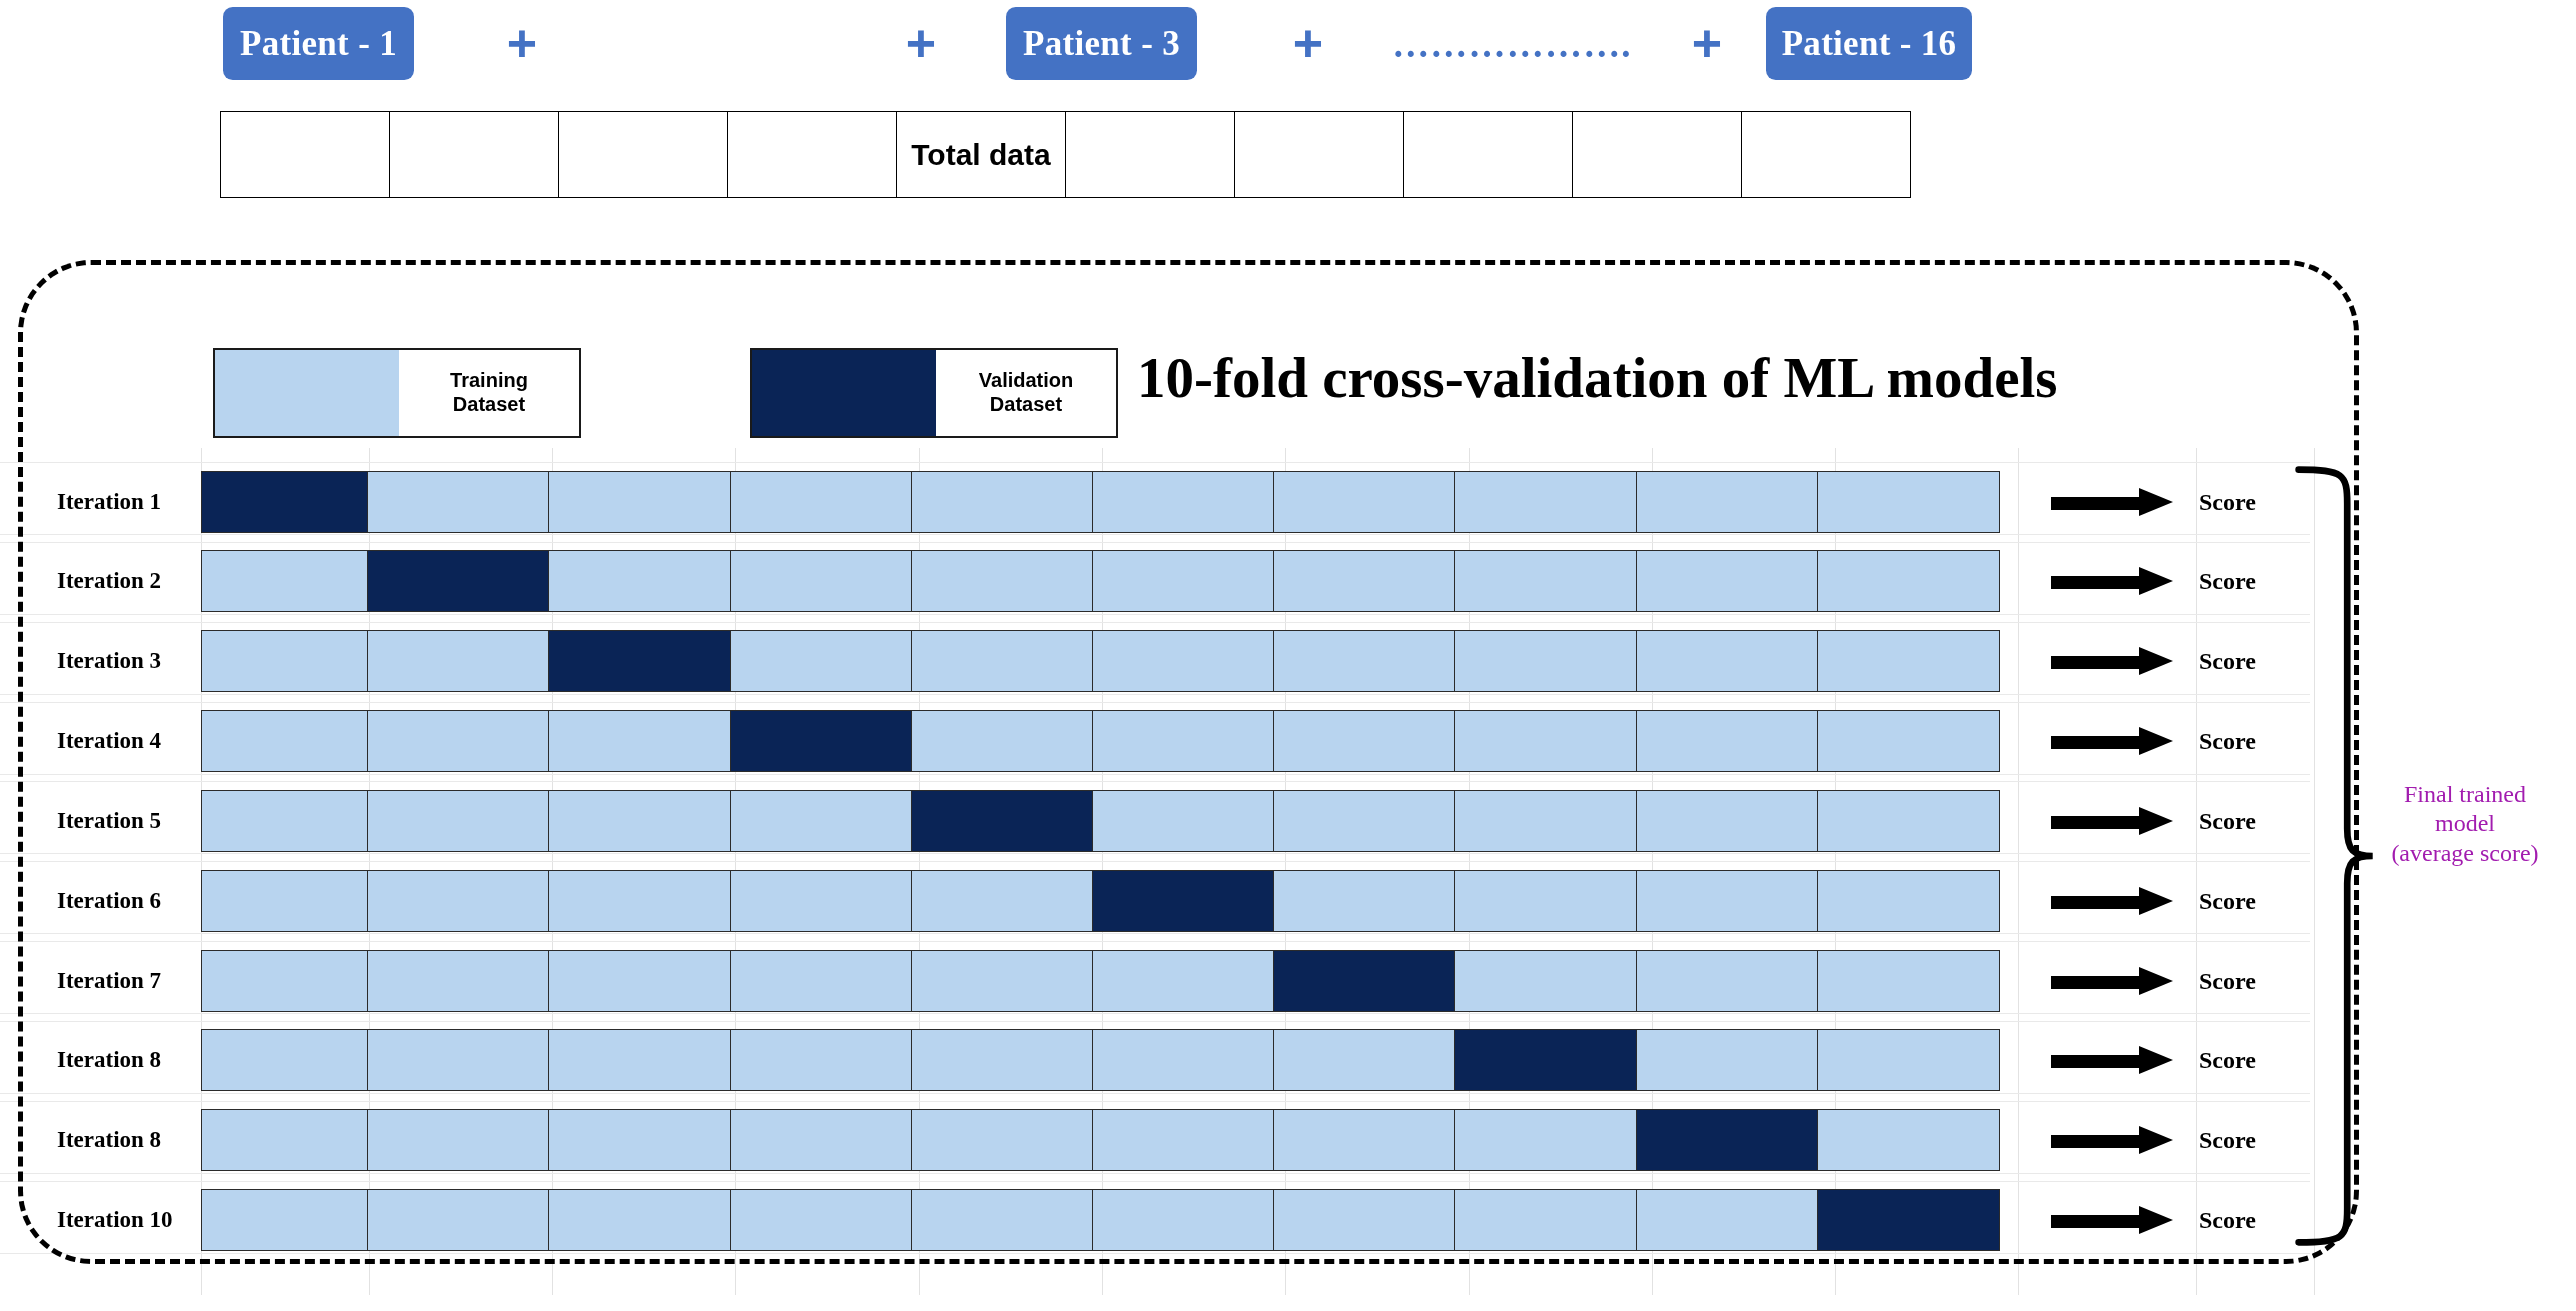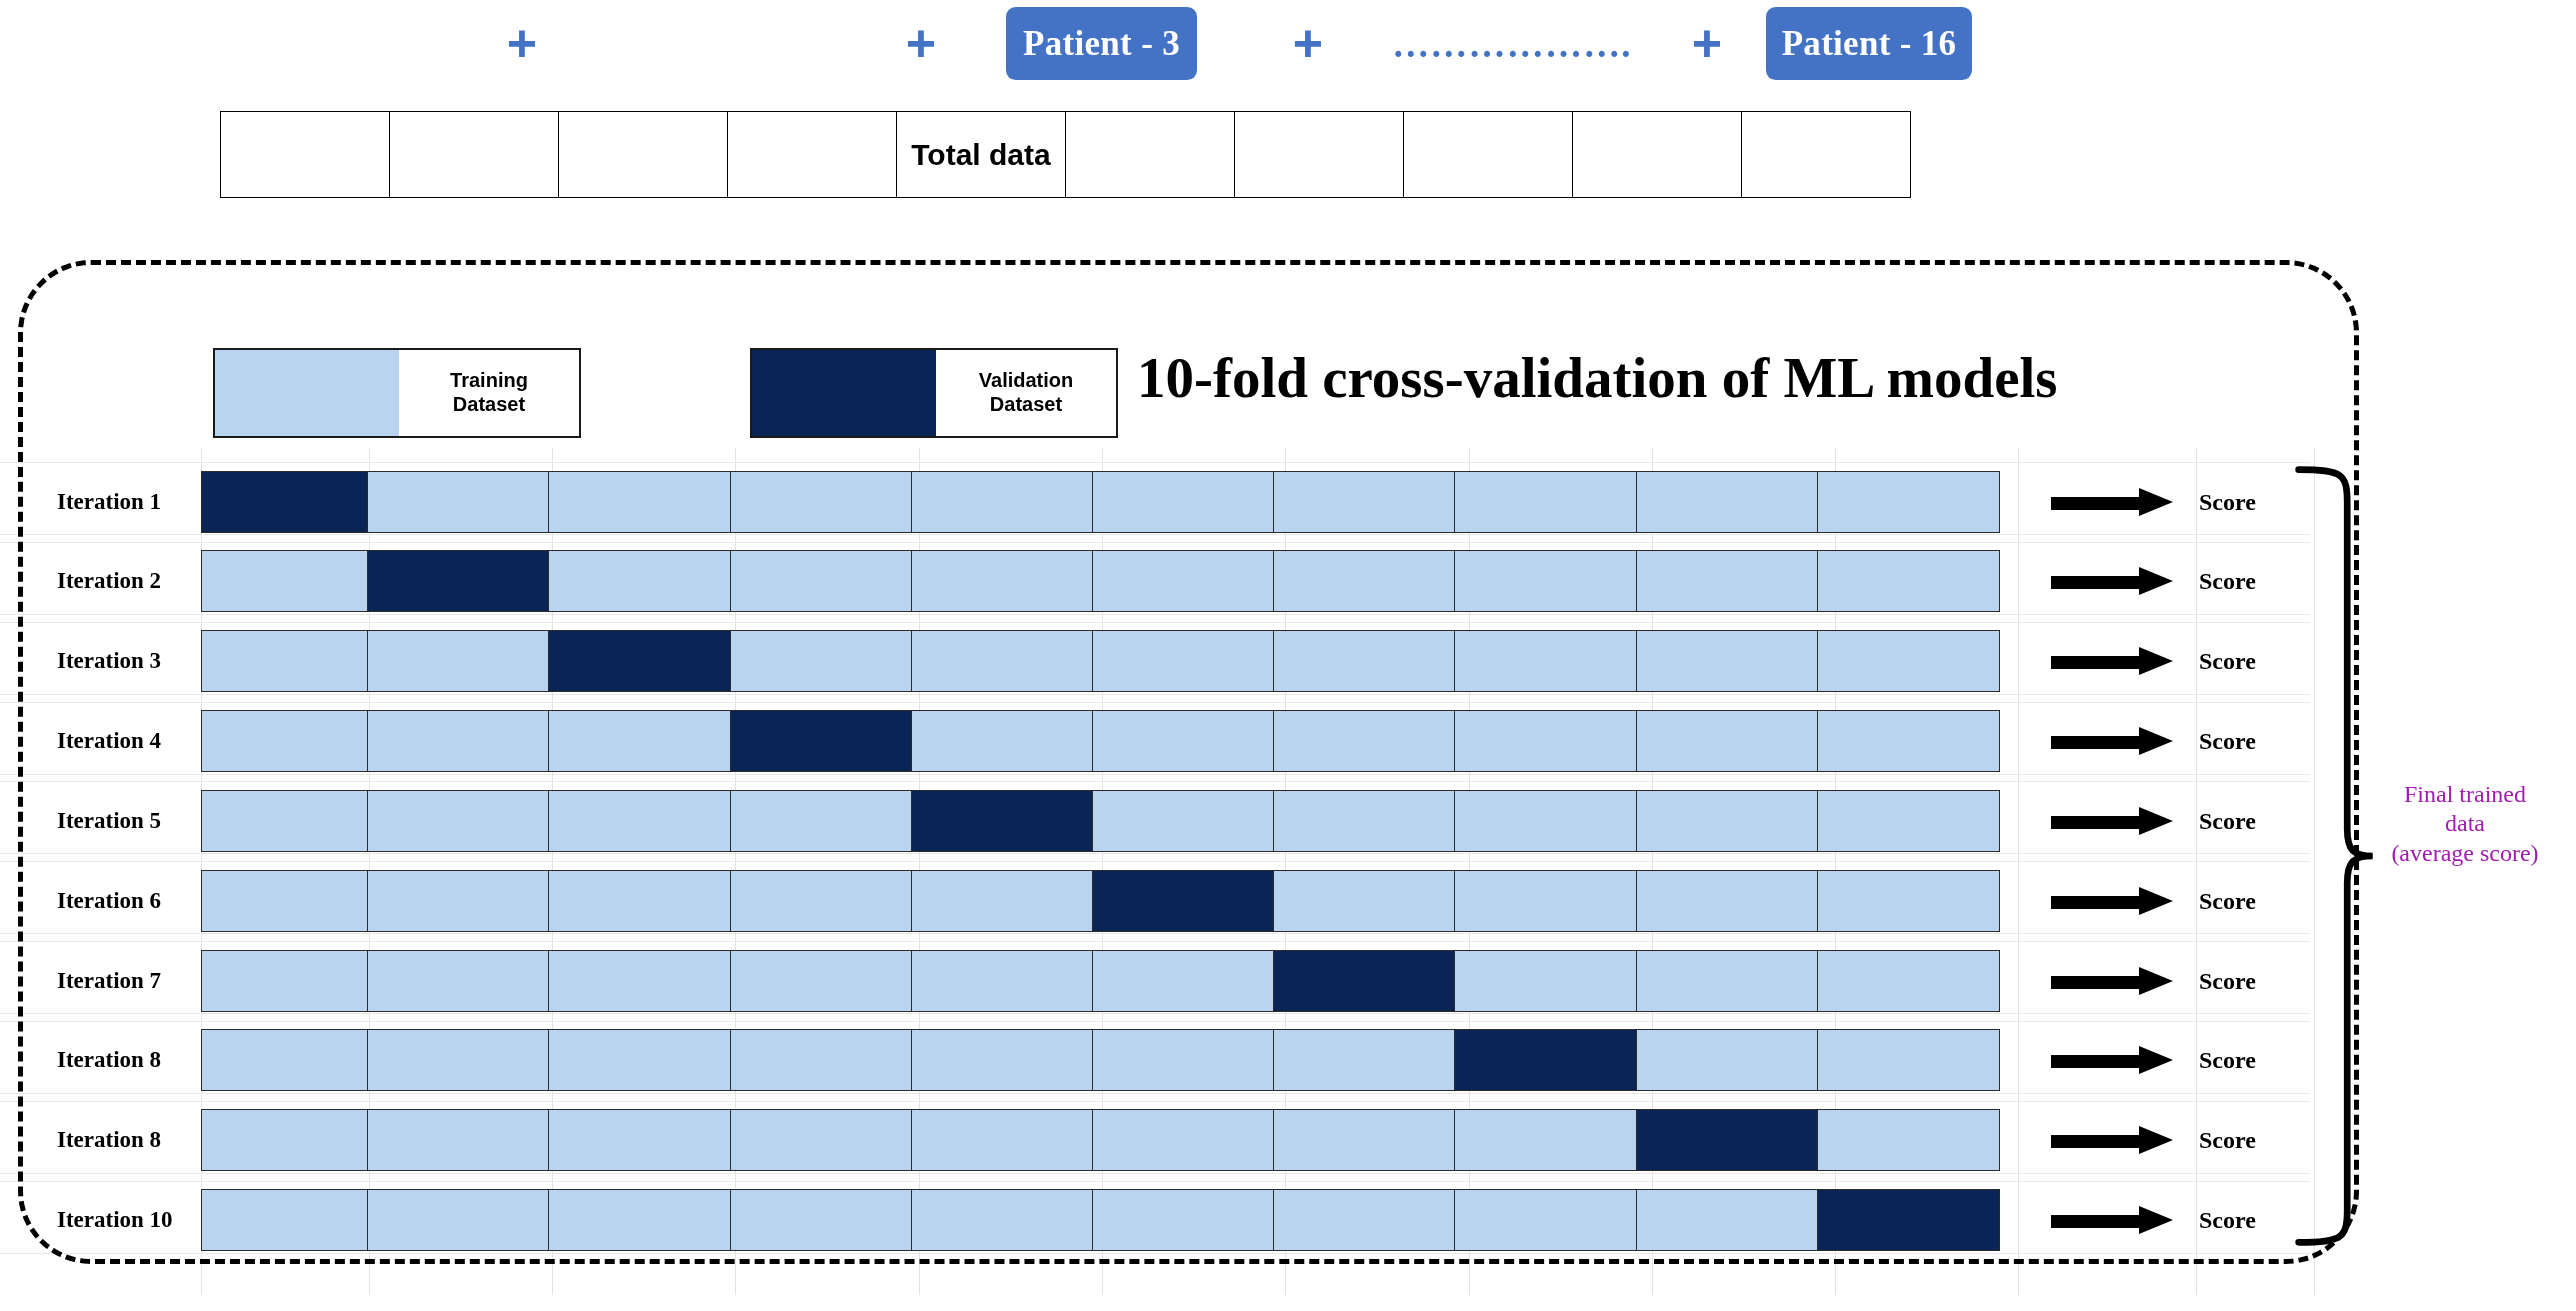--- a/index.html
+++ b/index.html
@@ -131,20 +131,21 @@
     <div class="hgrid" style="top: 1013px;"></div>
     <div class="hgrid" style="top: 1021px;"></div>
     <div class="hgrid" style="top: 1093px;"></div>
     <div class="hgrid" style="top: 1101px;"></div>
     <div class="hgrid" style="top: 1173px;"></div>
     <div class="hgrid" style="top: 1181px;"></div>
     <div class="hgrid" style="top: 1253px;"></div>
   </div>
 
 <div id="patient-row" class="abs">
+    <div class="patient-chip" style="left: 223px; width: 191px;">Patient - 1</div>
     <div class="patient-chip" style="left: 1006px; width: 191px;">Patient - 3</div>
     <div class="patient-chip" style="left: 1766px; width: 206px;">Patient - 16</div>
     <div class="plus-icon" style="left: 501px;">+</div>
     <div class="plus-icon" style="left: 900px;">+</div>
     <div class="plus-icon" style="left: 1287px;">+</div>
     <div class="plus-icon" style="left: 1686px;">+</div>
     <div class="dots-icon" style="left: 1364px;">……………….</div>
   </div>
 
 <table id="total-table">
@@ -387,16 +388,16 @@
       <div class="score-label">Score</div>
     </div>
   </div>
 
 <svg id="brace-svg" class="abs" viewBox="0 0 140 1290" preserveAspectRatio="none">
   <path d="M 6 6 C 80 6 86 14 86 62 L 86 600 C 86 636 96 645 128 645 C 96 645 86 654 86 690 L 86 1228 C 86 1276 80 1284 6 1284" fill="none" stroke="#000000" stroke-width="11" stroke-linecap="round"></path>
 </svg>
 
 <div id="final-label">
   <div>Final trained</div>
-  <div>data</div>
+  <div>model</div>
   <div>(average score)</div>
 </div>
 
 
 </body></html>

